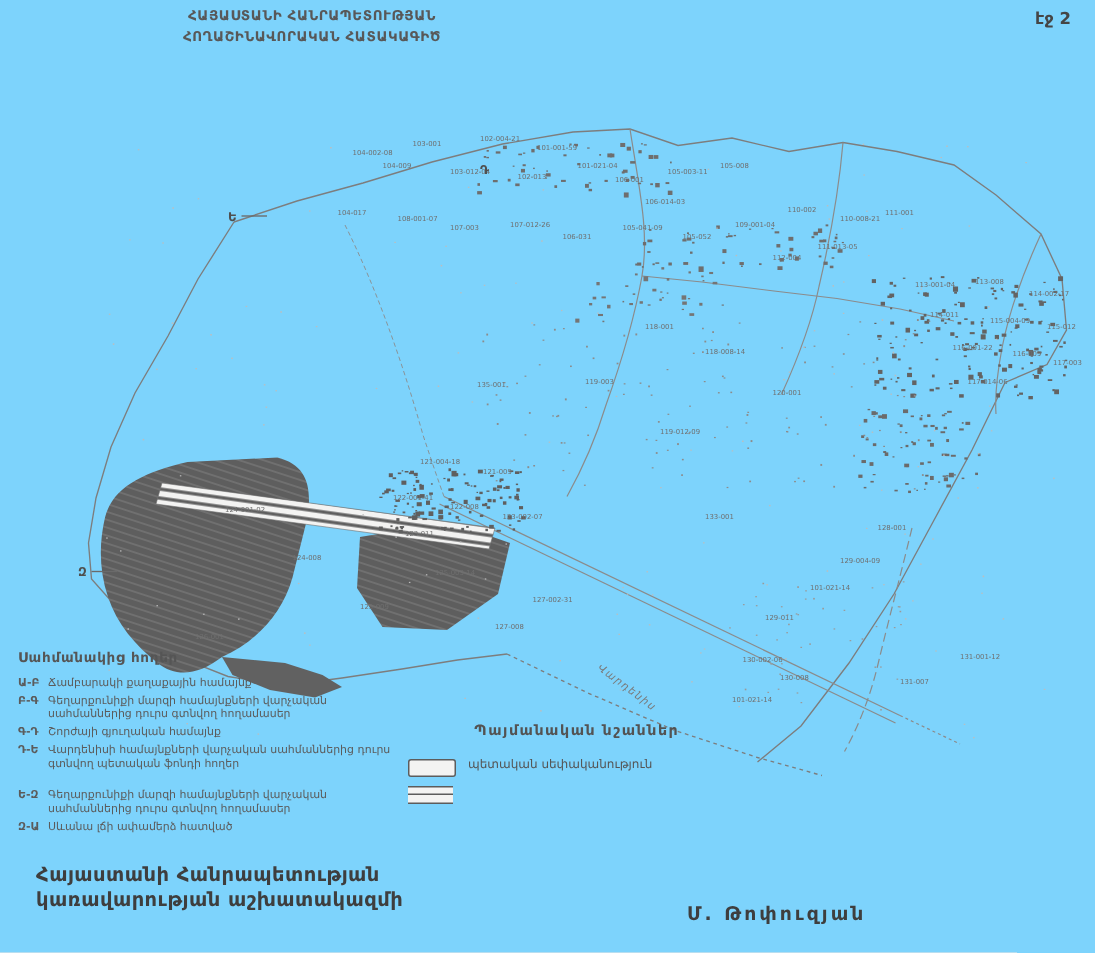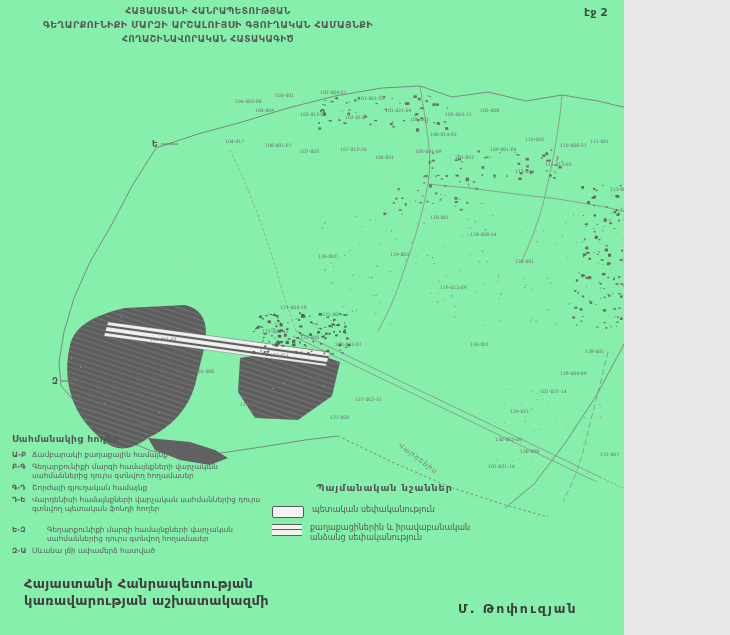--- a/index.html
+++ b/index.html
@@ -1,18 +1,18 @@
 <!DOCTYPE html>
 <html><head>
 <meta charset="utf-8">
 <style>
   html,body{margin:0;padding:0;background:#e8e8e8;}
   #page{
-    position:relative;width:624px;height:635px;overflow:hidden;
-    background:#86efac;
+    position:relative;width:730px;height:635px;overflow:hidden;
+    background:#7dd3fc;
     font-family:"DejaVu Sans",sans-serif;
     color:#4a4a4a;
   }
   
   .title-block{
     position:absolute;left:8px;top:4px;width:400px;text-align:center;
     color:#585858;font-weight:bold;letter-spacing:.4px;line-height:14px;
   }
   .title-l1{font-size:9px;}
   .title-l2{font-size:9.5px;white-space:nowrap;}
@@ -26,21 +26,21 @@
   .bmarker{font-size:8px;fill:#4f4f4f;font-weight:bold;font-family:"DejaVu Sans",sans-serif;}
   .roadlabel{font-size:7px;fill:#7a7a7a;font-style:italic;font-family:"DejaVu Sans",sans-serif;letter-spacing:1px;}
   
   .border-legend{
     position:absolute;left:12px;top:434px;width:252px;color:#5b5b5b;
   }
   .border-legend .bl-title{font-size:9px;font-weight:bold;letter-spacing:.5px;margin-bottom:6px;color:#555;}
   .bl-item{font-size:7.3px;line-height:9px;margin-bottom:3px;display:flex;}
   .bl-code{flex:0 0 20px;font-weight:bold;}
   .bl-text{flex:1;}
-  .bl-gap{margin-top:12px;gap:15px;}
+  .bl-gap{margin-top:12px;}
   
   .symbols-legend{
     position:absolute;left:272px;top:482px;width:225px;color:#555;
   }
   .symbols-legend .sl-title{
     text-align:center;font-size:9.5px;font-weight:bold;letter-spacing:1px;margin-bottom:12px;color:#535353;
   }
   .sl-item{display:flex;align-items:flex-start;margin-bottom:5px;}
   .sl-swatch{flex:0 0 30px;height:10px;margin-right:8px;margin-top:1px;background:#f3f3f2;position:relative;}
   .sw-solid{border:1.4px solid #5c5c5c;border-radius:2px;}
@@ -58,21 +58,20 @@
     color:#3e3e3e;letter-spacing:2px;
   }
 </style>
 </head>
 <body>
 
 <div id="page">
 
   <div class="title-block">
     <div class="title-l1">ՀԱՅԱՍՏԱՆԻ ՀԱՆՐԱՊԵՏՈՒԹՅԱՆ</div>
-    <div class="title-l2">ԳԵՂԱՐՔՈՒՆԻՔԻ ՄԱՐԶԻ ԱՐՇԱԼՈՒՅՍԻ ԳՅՈՒՂԱԿԱՆ ՀԱՄԱՅՆՔԻ</div>
     <div class="title-l3">ՀՈՂԱՇԻՆԱՎՈՐԱԿԱՆ ՀԱՏԱԿԱԳԻԾ</div>
   </div>
   <div class="page-num">էջ 2</div>
 
   <svg id="map-svg" viewBox="0 0 730 635" xmlns="http://www.w3.org/2000/svg">
     <defs>
       <pattern id="blobhatch" width="5" height="5" patternUnits="userSpaceOnUse" patternTransform="rotate(18)">
         <rect width="5" height="5" fill="#5e5e5e"></rect>
         <line x1="0" y1="2.5" x2="5" y2="2.5" stroke="#747474" stroke-width="1"></line>
       </pattern>
@@ -1041,21 +1040,20 @@
   </div>
 
   <div class="symbols-legend">
     <div class="sl-title">Պայմանական նշաններ</div>
     <div class="sl-item">
       <span class="sl-swatch sw-solid"></span>
       <span class="sl-label">պետական սեփականություն</span>
     </div>
     <div class="sl-item">
       <span class="sl-swatch sw-lined"></span>
-      <span class="sl-label">քաղաքացիներին և իրավաբանական անձանց սեփականություն</span>
     </div>
   </div>
 
   <div class="footer-org">
     <div>Հայաստանի Հանրապետության</div>
     <div>կառավարության աշխատակազմի</div>
   </div>
   <div class="signature">Մ. Թոփուզյան</div>
 
 </div>

